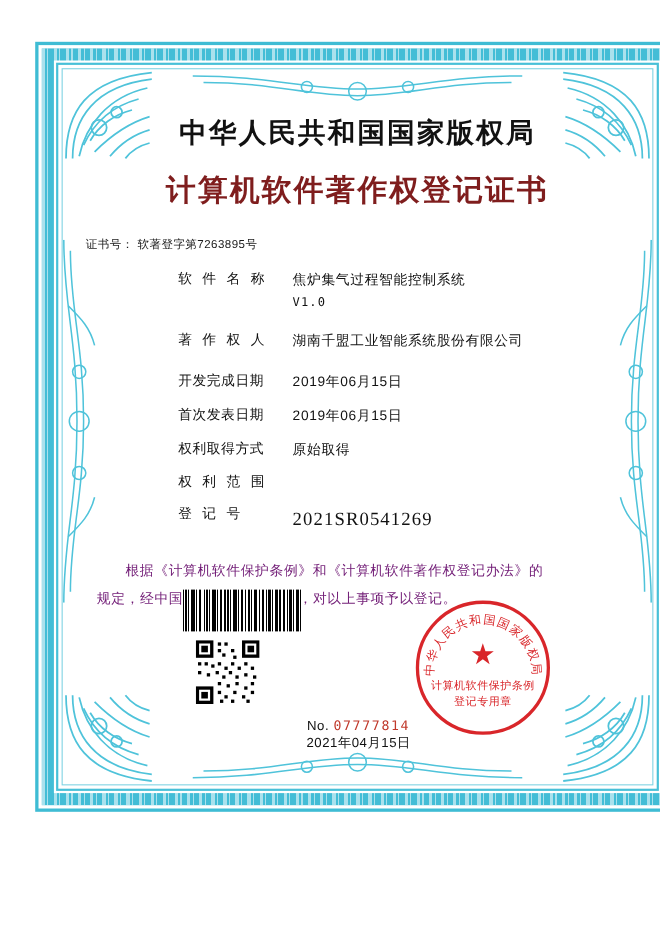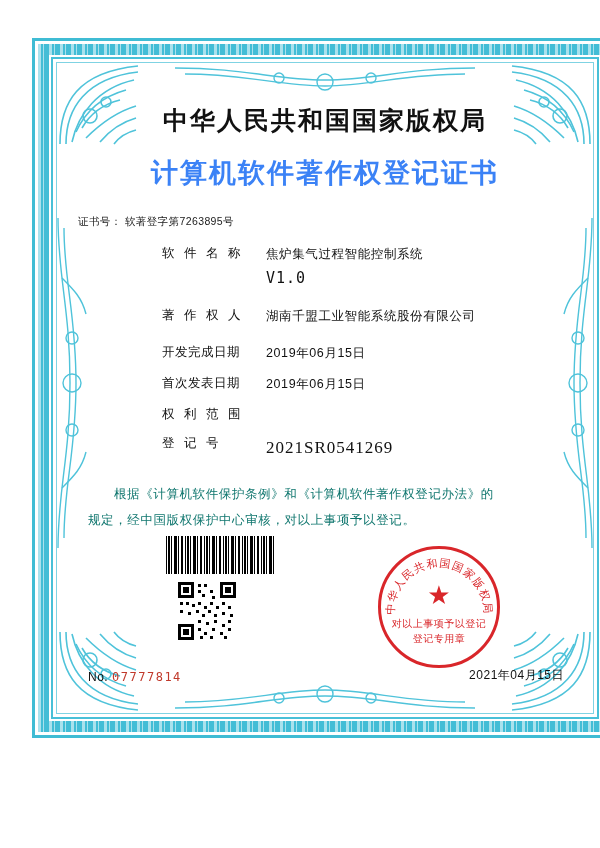--- a/index.html
+++ b/index.html
@@ -105,21 +105,21 @@
     letter-spacing: 2px;
     color: #111111;
     margin-top: 10px;
   }
   .title-main {
     text-align: center;
     font-family: "DejaVu Serif", serif;
     font-size: 27px;
     font-weight: bold;
     letter-spacing: 2px;
-    color: #3b82f6;
+    color: #7f1d1d;
     margin-top: 18px;
   }
 
   .cert-no {
     text-align: left;
     font-size: 10.5px;
     color: #1a1a1a;
     margin-top: 24px;
     padding-right: 6px;
     letter-spacing: .4px;
@@ -145,34 +145,34 @@
   }
   .field-label.tight { letter-spacing: .5px; }
   .field-value {
     flex: 1;
     letter-spacing: .6px;
     line-height: 1.5;
   }
   .field-value .sub {
     display: block;
     font-family: "DejaVu Sans Mono", monospace;
-    font-size: 15px;
+    font-size: 11px;
     letter-spacing: 1px;
     margin-top: 3px;
   }
   .mono { font-family: Liberation Serif, serif; letter-spacing: 1px; font-size: 17px;}
 
   .sep-gap { height: 6px; }
 
   .statement {
     margin-top: 22px;
     padding: 0 8px 0 10px;
     font-size: 12.5px;
     line-height: 2.05;
-    color: #0f766e;
+    color: #701a75;
     letter-spacing: .6px;
   }
   .statement p { margin: 0; }
   .statement .indent { text-indent: 26px; }
 
   
   .bottom {
     position: absolute;
     left: 0;
     right: 0;
@@ -234,23 +234,24 @@
     letter-spacing: .5px;
   }
 
   .footer-row {
     position: absolute;
     left: 10px;
     right: 8px;
     bottom: 2px;
     display: flex;
     justify-content: space-between;
-    align-items: flex-end;
+    align-items: center;
     font-size: 12px;
     color: #111111;
+    flex-direction: column;
   }
   .footer-no {
     letter-spacing: .5px;
   }
   .footer-no .num {
     font-family: "DejaVu Sans Mono", monospace;
     color: #c0392b;
     letter-spacing: 1.5px;
   }
   .footer-date {
@@ -410,20 +411,24 @@
       <div class="field-row">
         <div class="field-label tight">开发完成日期</div>
         <div class="field-value">2019年06月15日</div>
       </div>
 
       <div class="field-row">
         <div class="field-label tight">首次发表日期</div>
         <div class="field-value">2019年06月15日</div>
       </div>
 
+      <div class="field-row">
+        <div class="field-label tight">权利取得方式</div>
+        <div class="field-value">原始取得</div>
+      </div>
 
       <div class="field-row">
         <div class="field-label">权 利 范 围</div>
       </div>
 
       <div class="field-row">
         <div class="field-label">登 记 号</div>
         <div class="field-value mono">2021SR0541269</div>
       </div>
 
@@ -500,21 +505,21 @@
         <svg width="122" height="122" viewBox="0 0 122 122">
           <defs>
             <path id="arcpath" d="M 16 66 A 45 45 0 0 1 106 66"></path>
           </defs>
           <text font-size="11" fill="#d9262a" font-family="DejaVu Serif, serif" letter-spacing="1.2">
             <textPath href="#arcpath" startOffset="50%" text-anchor="middle">中华人民共和国国家版权局</textPath>
           </text>
         </svg>
         <div class="seal-star">★</div>
         <div class="seal-lines">
-          <div>对以上事项予以登记</div>
+          <div>计算机软件保护条例</div>
           <div>登记专用章</div>
         </div>
       </div>
 
       <div class="footer-row">
         <div class="footer-no">
           <span>No.</span>
           <span class="num">07777814</span>
         </div>
         <div class="footer-date">2021年04月15日</div>

